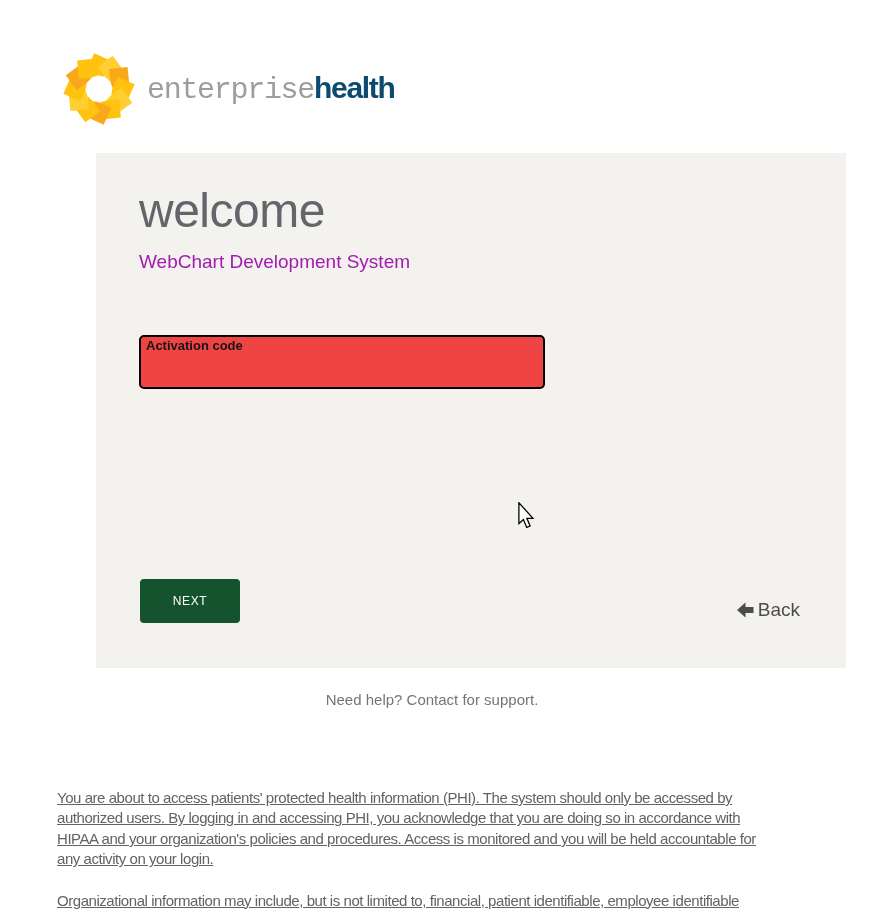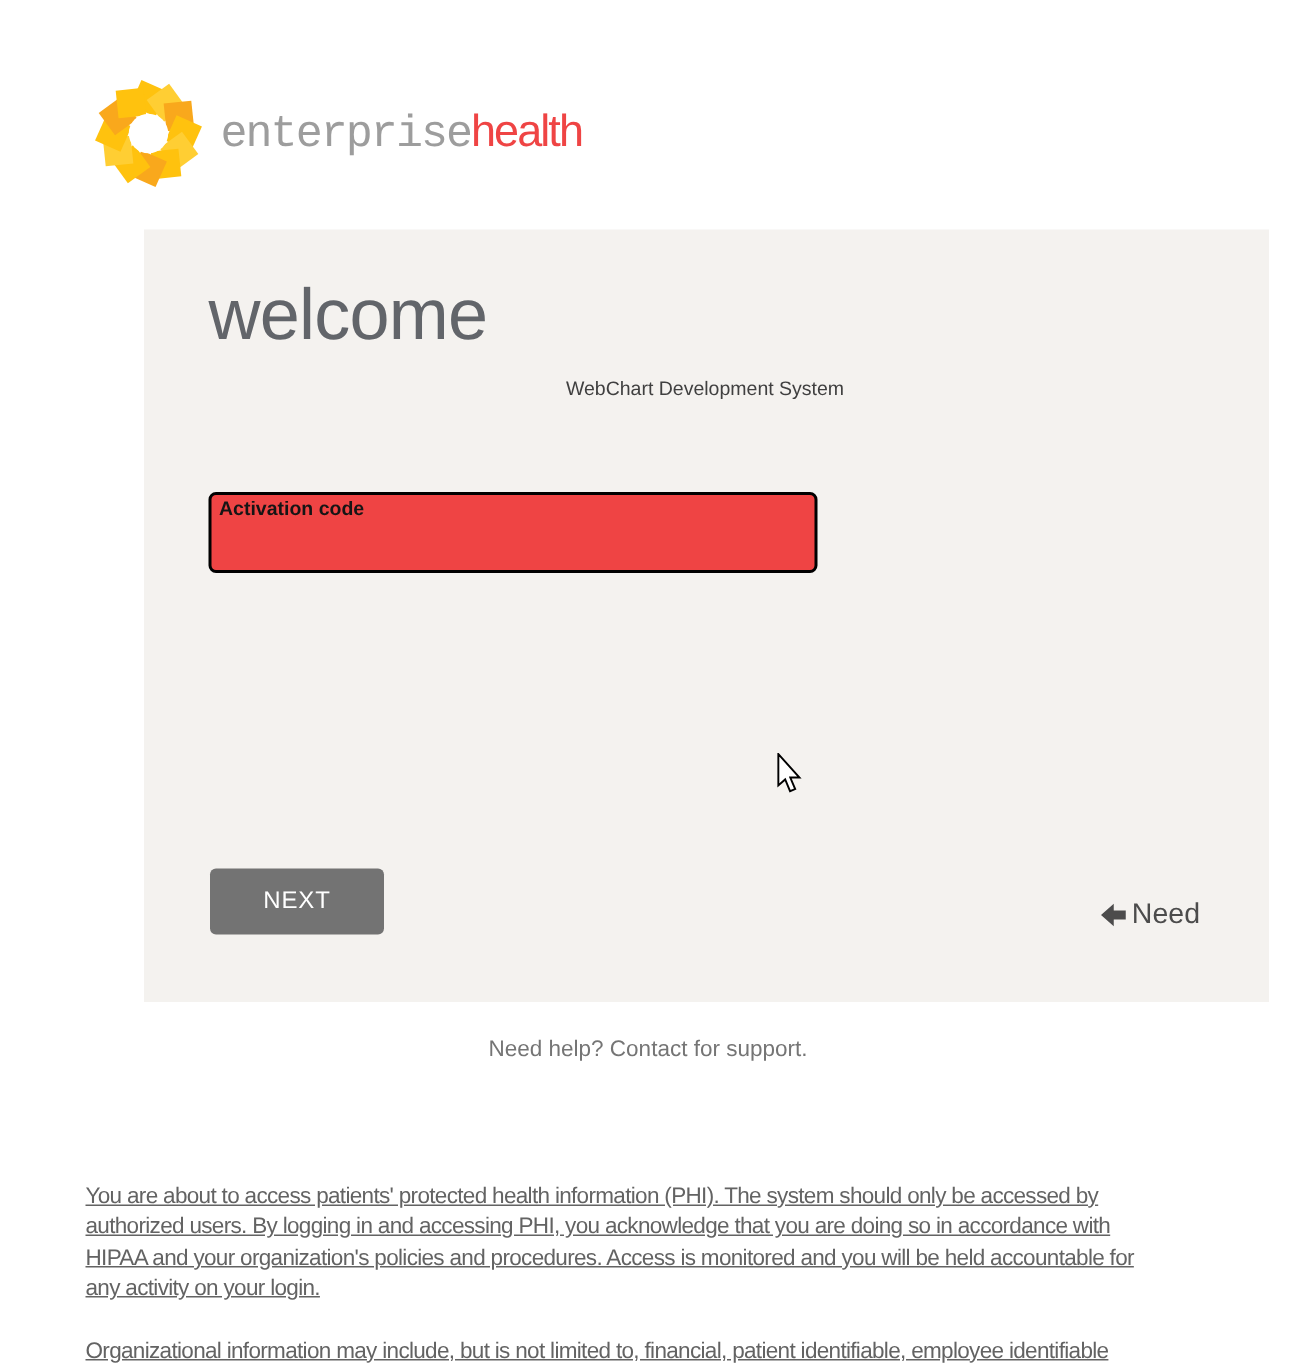--- a/index.html
+++ b/index.html
@@ -11,50 +11,50 @@
   .page { position:relative; width:875px; height:913px; }
 
   
   .logo-header {
     position:absolute; left:60px; top:44px; height:90px;
     display:flex; align-items:center;
   }
   .sunburst { display:block; }
   .brand { margin-left:9px; font-size:30px; letter-spacing:-1.3px; line-height:1; }
   .brand .light { color:#9d9d9d; font-weight:400;font-family:Liberation Mono, monospace; }
-  .brand .bold  { color:#ef4444; font-weight:400;margin-top:16px; }
+  .brand .bold  { color:#0c4a6e; font-weight:700;margin-top:16px; }
 
   
   .panel {
     position:absolute; left:57px; top:153px; width:750px; height:515px;
     background:#f4f2ef; padding:32px 45px 44px 43px;margin-left:39px;
   }
   .welcome-title {
     font-size:48px; font-weight:400; color:#62656a;
     letter-spacing:-0.5px; line-height:1.1;
   }
-  .subtitle { margin-top:13px; font-size:13px; color:#404040;text-align:center; }
+  .subtitle { margin-top:13px; font-size:19px; color:#a21caf; }
 
   .field {
     margin-top:62px; width:406px; height:54px; background:#ef4444;
     border:2px solid #000000; border-radius:5px; padding:1px 8px 0 5px;
     cursor:text;
   }
   .field-label { font-size:13px; font-weight:700; color:#151515; line-height:16px; }
   .field-value { margin-top:1px; margin-left:6px; font-size:19px; font-weight:700; line-height:23px; }
   .selected-text { background:#0c80e4; color:#ffffff; padding:0 2px 0 1px; }
 
   .actions {
     position:absolute; left:44px; right:46px; top:426px;
     display:flex; justify-content:space-between; align-items:flex-end;
   }
   .next-btn {
-    width:116px; height:44px; background:#737373; color:#ffffff;
+    width:100px; height:44px; background:#14532d; color:#ffffff;
     border:none; border-radius:4px; font-family:"Liberation Sans", sans-serif;
-    font-size:16px; letter-spacing:0.6px; cursor:pointer;
+    font-size:12px; letter-spacing:0.6px; cursor:pointer;
   }
   .back-link {
     display:flex; align-items:center; gap:4px; margin-bottom:2px;
     color:#4c4c4c; font-size:19px; text-decoration:none; cursor:pointer;
   }
   .back-arrow { display:block; }
 
   
   .help {
     position:absolute; left:57px; top:691px; width:750px;
@@ -130,21 +130,21 @@
     <div class="field">
       <div class="field-label">Activation code</div>
     </div>
 
     <div class="actions">
       <button class="next-btn">NEXT</button>
       <a class="back-link">
         <svg class="back-arrow" width="17" height="16" viewBox="0 0 17 16" xmlns="http://www.w3.org/2000/svg">
           <polygon points="0,8 8.5,0.5 8.5,5 16.5,5 16.5,11 8.5,11 8.5,15.5" fill="#4c4c4c"></polygon>
         </svg>
-        <span>Need</span>
+        <span>Back</span>
       </a>
     </div>
   </section>
 
   <div class="help">Need help? Contact for support.</div>
 
   <section class="agreement">
     <p>You are about to access patients' protected health information (PHI). The system should only be accessed by
 authorized users. By logging in and accessing PHI, you acknowledge that you are doing so in accordance with
 HIPAA and your organization's policies and procedures. Access is monitored and you will be held accountable for

